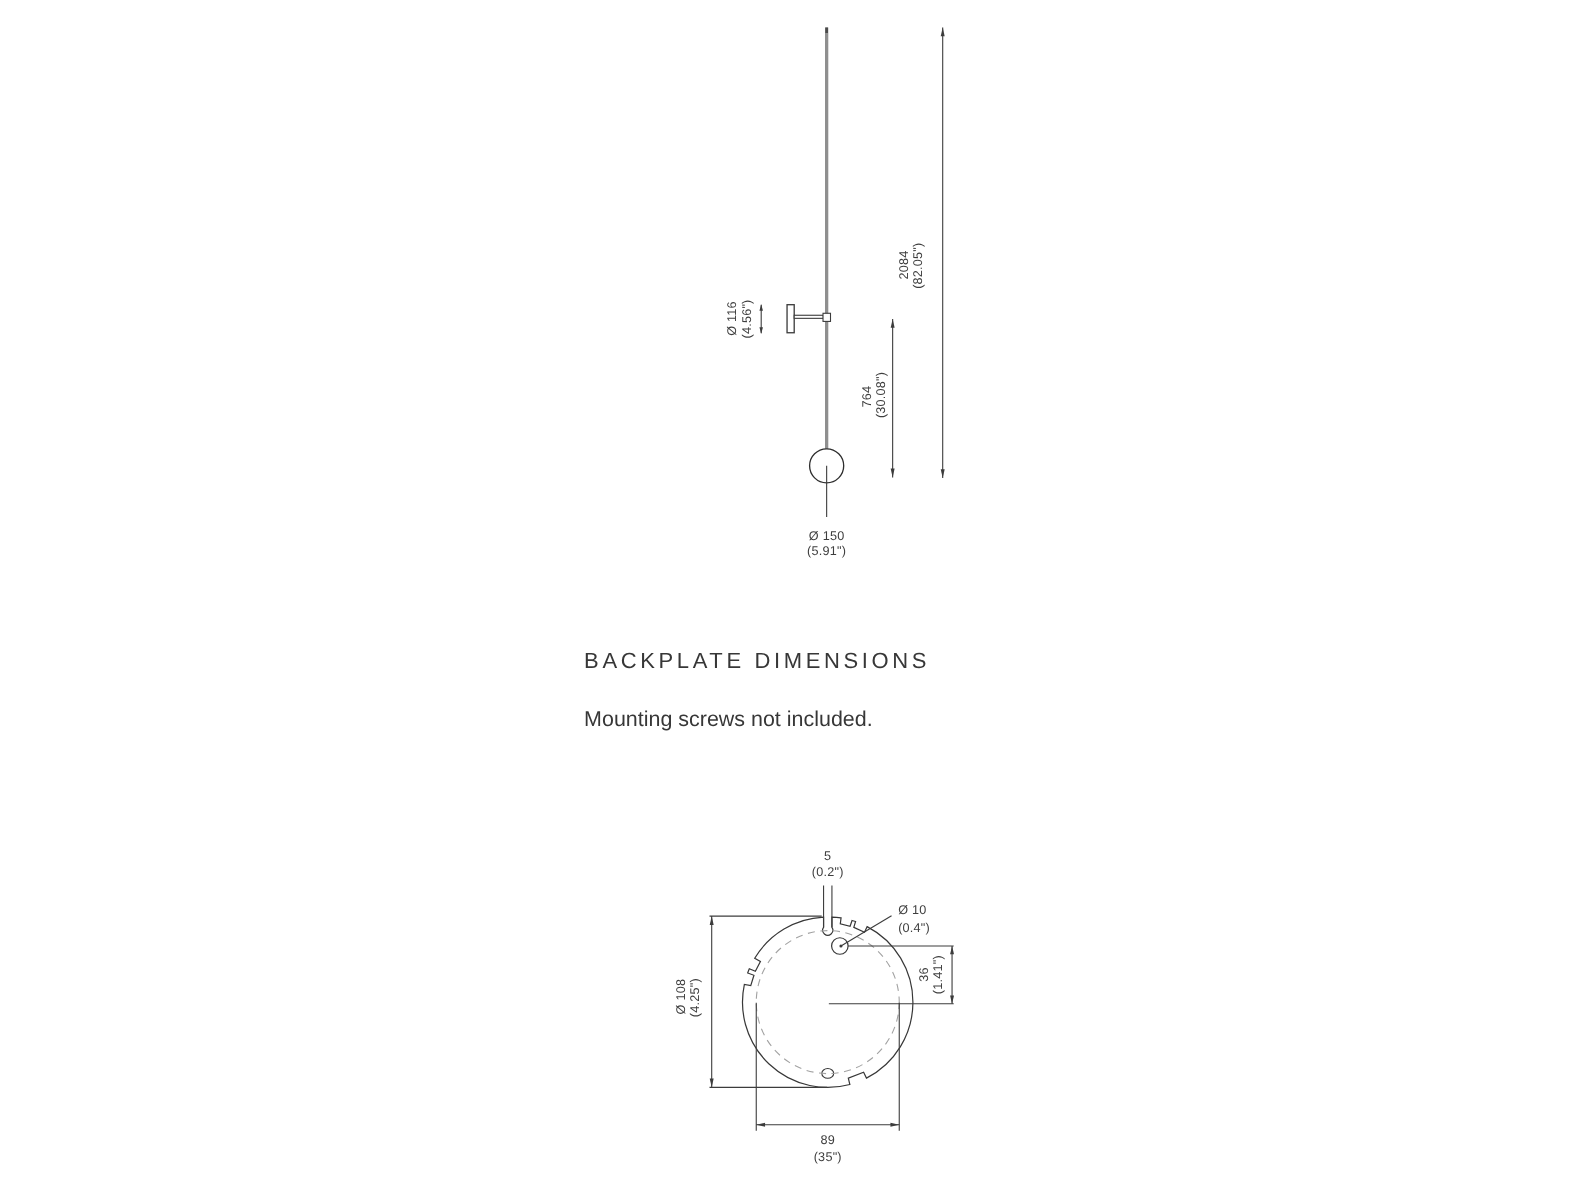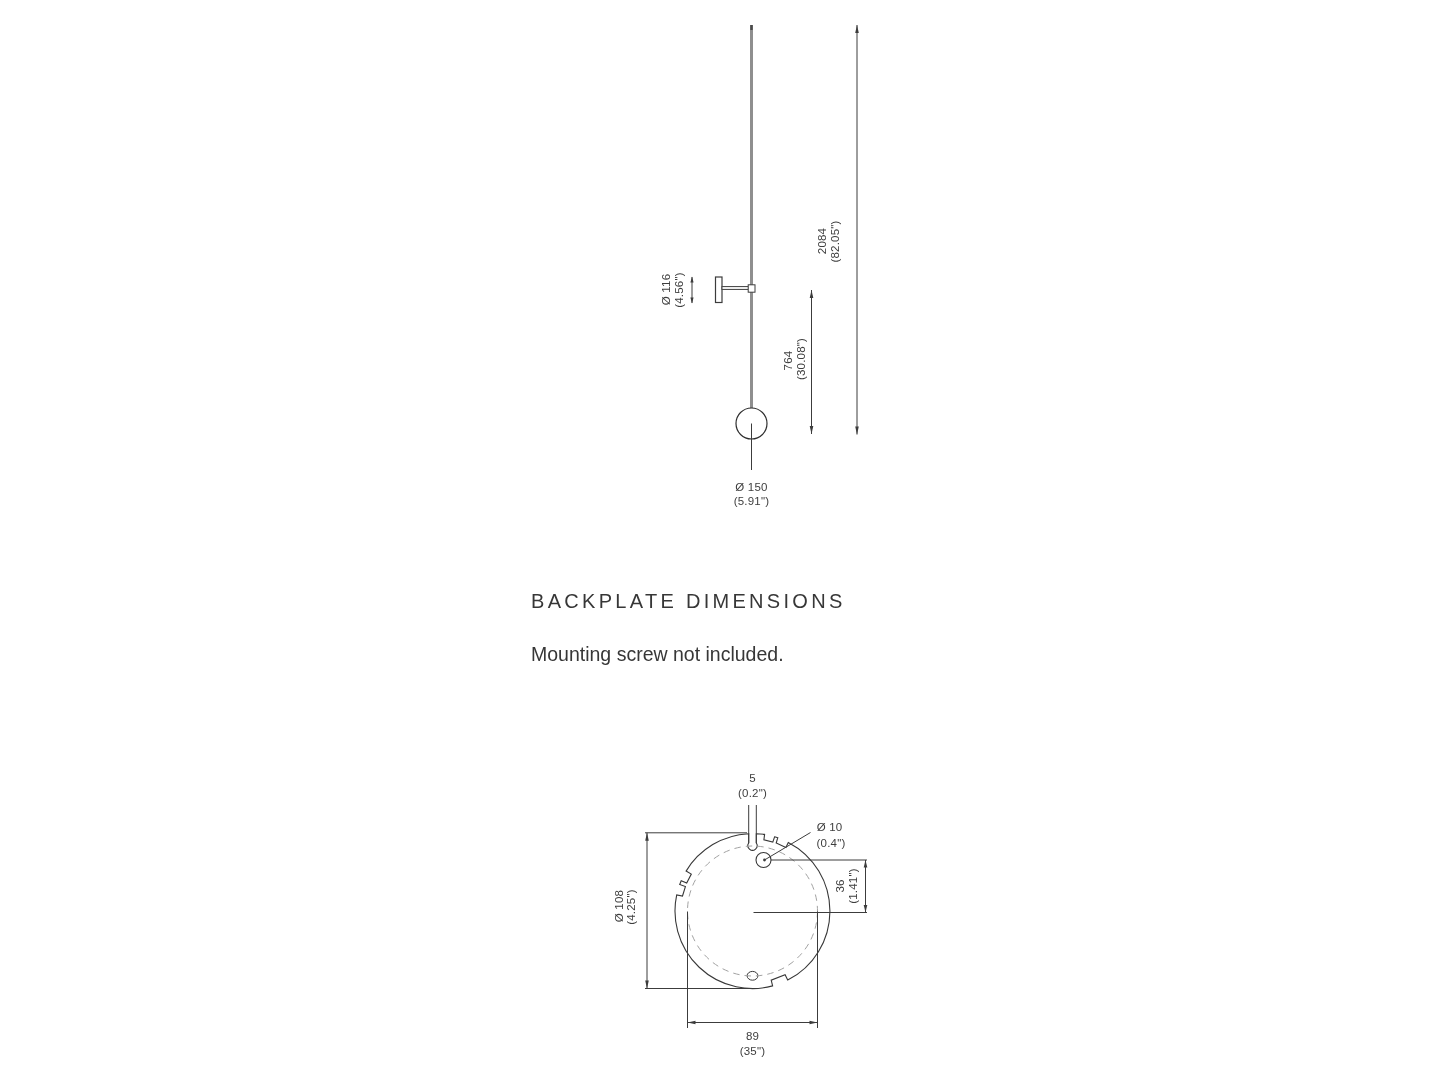--- a/index.html
+++ b/index.html
@@ -153,16 +153,16 @@
         <polygon points="687.5,1022.5 695.5,1020.7 695.5,1024.3" fill="#3c3c3c"></polygon>
         <polygon points="817.5,1022.5 809.5,1020.7 809.5,1024.3" fill="#3c3c3c"></polygon>
         <text x="752.5" y="1040" text-anchor="middle">89</text>
         <text x="752.5" y="1055" text-anchor="middle">(35")</text>
       </g>
     </g>
   </svg>
 
   <div class="section-heading">BACKPLATE DIMENSIONS</div>
   <div class="section-notes">
-    <div>Mounting screw not included.</div>
+    <div>Mounting screws not included.</div>
   </div>
 
 </div>
 
 </body></html>

